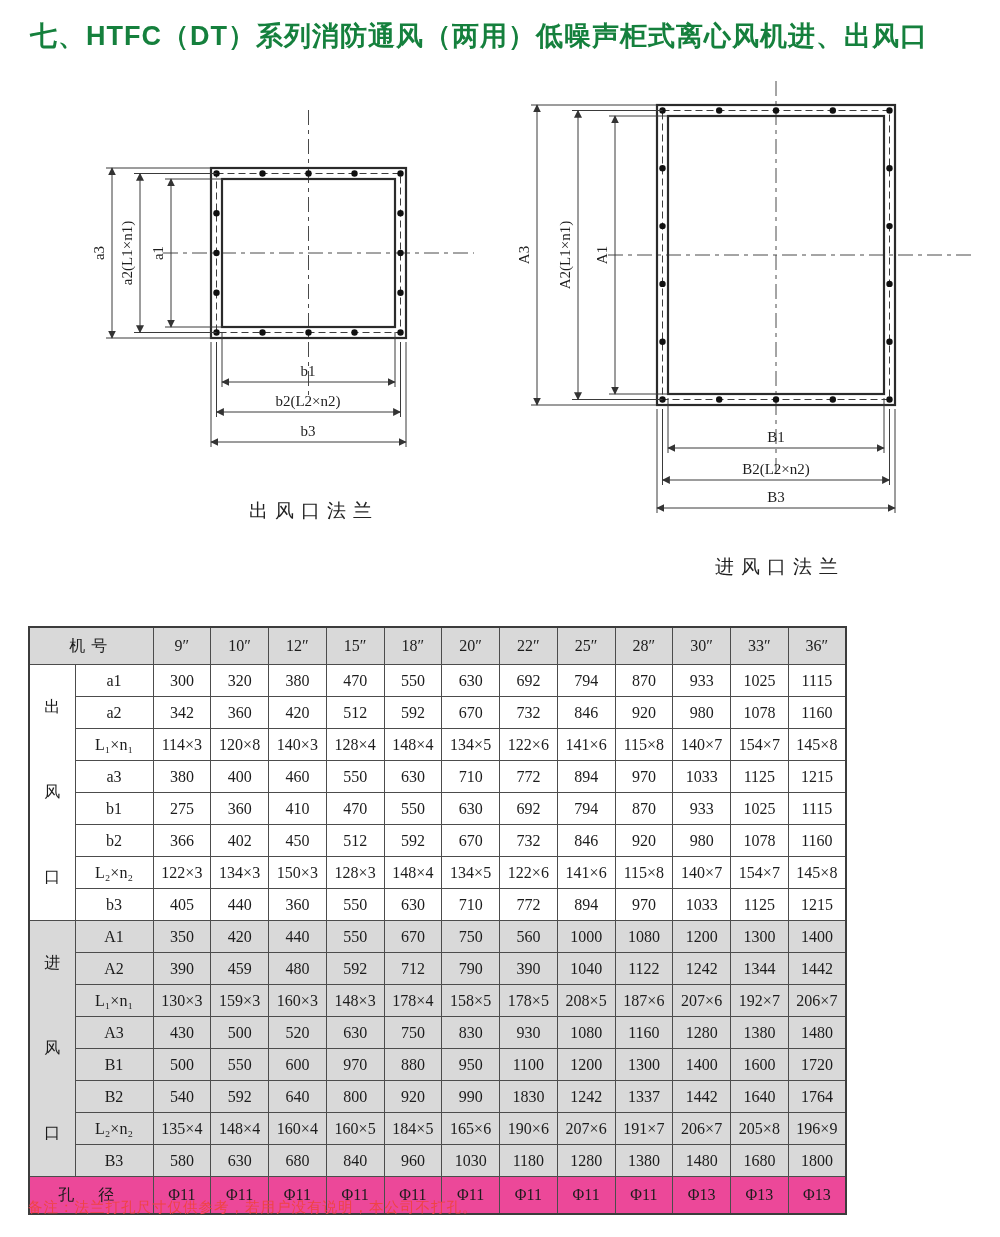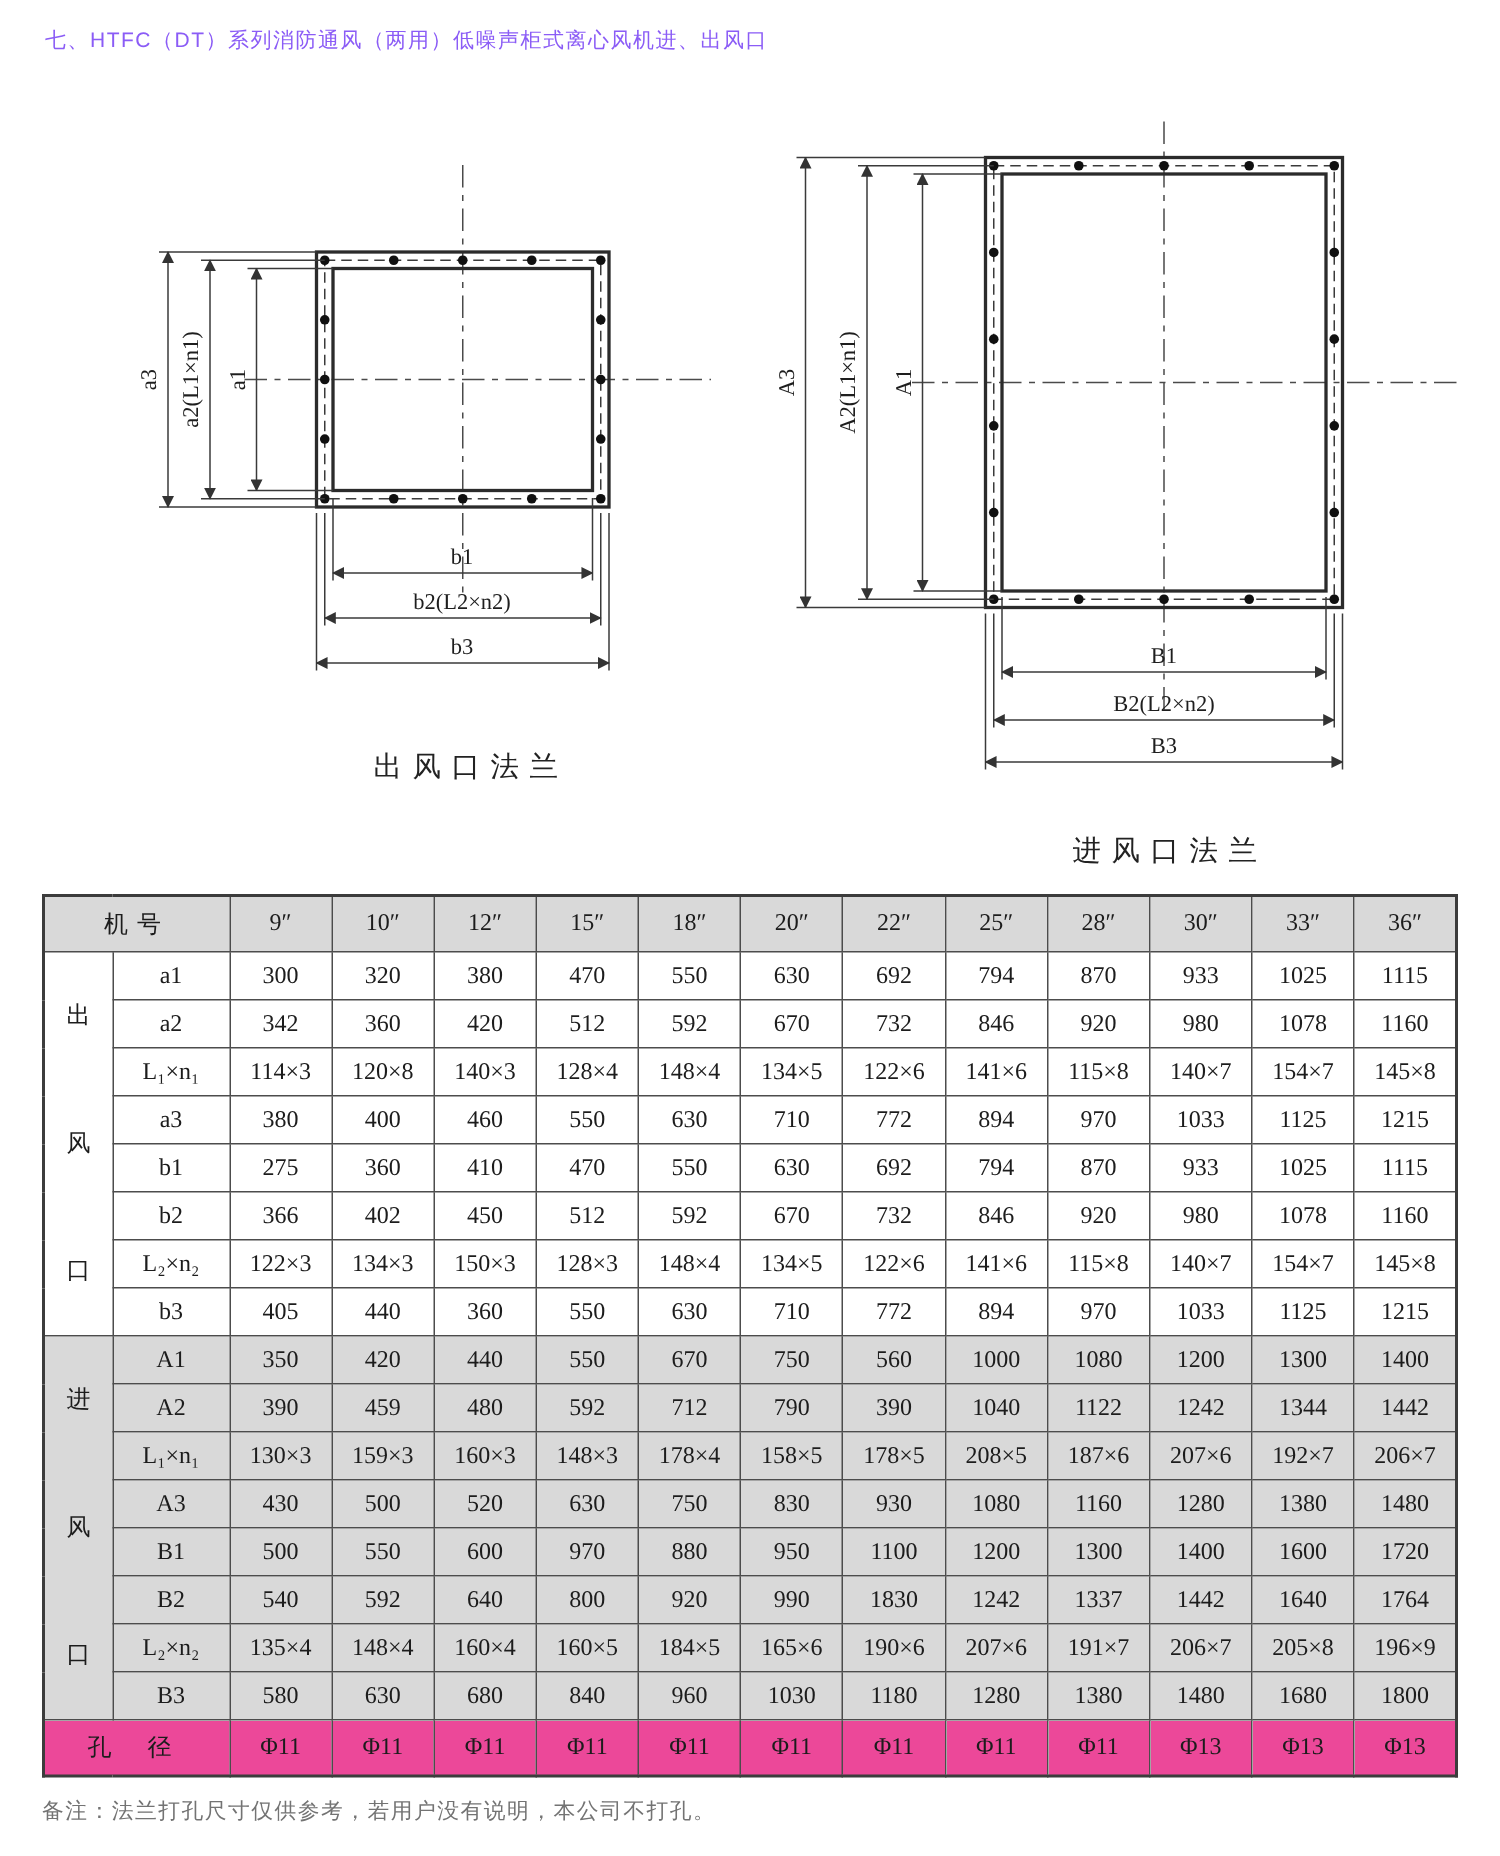--- a/index.html
+++ b/index.html
@@ -2,38 +2,38 @@
 <html><head>
 <meta charset="utf-8">
 <style>
   html,body{margin:0;padding:0;}
   body{
     width:1000px;height:1237px;position:relative;background:#ffffff;
     font-family:"Liberation Sans", sans-serif;color:#1a1a1a;overflow:hidden;
   }
   .page-title{
     position:absolute;left:30px;top:18px;margin:0;
-    font-size:14px;font-weight:normal;letter-spacing:1px;color:#8b5cf6;
+    font-size:27px;font-weight:bold;letter-spacing:1px;color:#15803d;
     font-family:"Liberation Sans", sans-serif;
   }
   svg{position:absolute;overflow:visible;}
   #outlet-svg{left:78px;top:80px;}
   #inlet-svg{left:500px;top:73px;}
   svg text{
     font-family:"Liberation Serif", serif;font-size:15px;fill:#1e1e1e;
   }
   svg text.caption{font-size:19px;letter-spacing:7px;fill:#222;}
   .dim{stroke:#3a3a3a;stroke-width:1;fill:none;}
   .thick{stroke:#2b2b2b;stroke-width:2.2;fill:none;}
   .boltline{stroke:#3a3a3a;stroke-width:1;fill:none;stroke-dasharray:7 4;}
   .centerline{stroke:#4a4a4a;stroke-width:1;fill:none;stroke-dasharray:15 5 4 5;}
   .bolt{fill:#101010;stroke:none;}
 
   .dim-table{
-    position:absolute;left:28px;top:596px;width:944px;
+    position:absolute;left:28px;top:626px;width:819px;
     border-collapse:collapse;table-layout:fixed;
     font-family:"Liberation Serif", serif;
     border:2px solid #3c3c3c;
   }
   .dim-table th,.dim-table td{
     border:1px solid #4c4c4c;text-align:center;vertical-align:middle;
     padding:0;font-weight:normal;font-size:16px;color:#1c1c1c;
     overflow:hidden;white-space:nowrap;
   }
   .dim-table thead th{background:#d9d9d9;height:36px;font-size:16px;}
@@ -42,21 +42,21 @@
   .dim-table td.group-cell{background:#ffffff;width:46px;}
   .dim-table td.row-label{width:78px;}
   .group-stack{
     display:flex;flex-direction:column;justify-content:space-around;
     align-items:center;height:100%;font-size:16px;color:#1c1c1c;
   }
   .dim-table tr.hole-row td{height:36px;background:#ec4899;}
   .dim-table td.hole-label{letter-spacing:10px;}
   .model-th{letter-spacing:6px;}
   .footer-note{
-    position:absolute;left:28px;top:1198px;font-size:14.5px;color:#737373;
+    position:absolute;left:28px;top:1198px;font-size:14.5px;color:#ef4444;
     font-family:"Liberation Sans", sans-serif;letter-spacing:1px;
   }
 </style>
 </head>
 <body>
 
 <div class="page">
 
   <h1 class="page-title">七、HTFC（DT）系列消防通风（两用）低噪声柜式离心风机进、出风口</h1>
 

